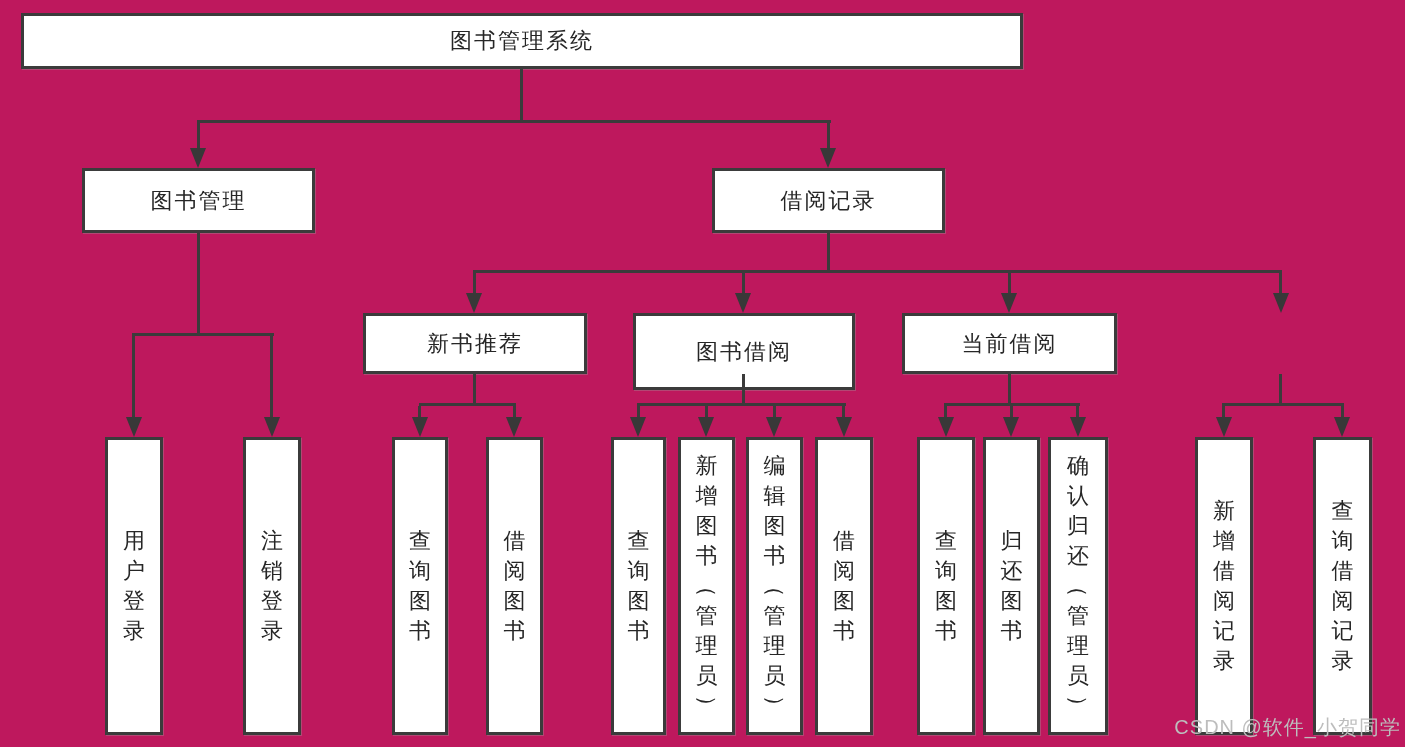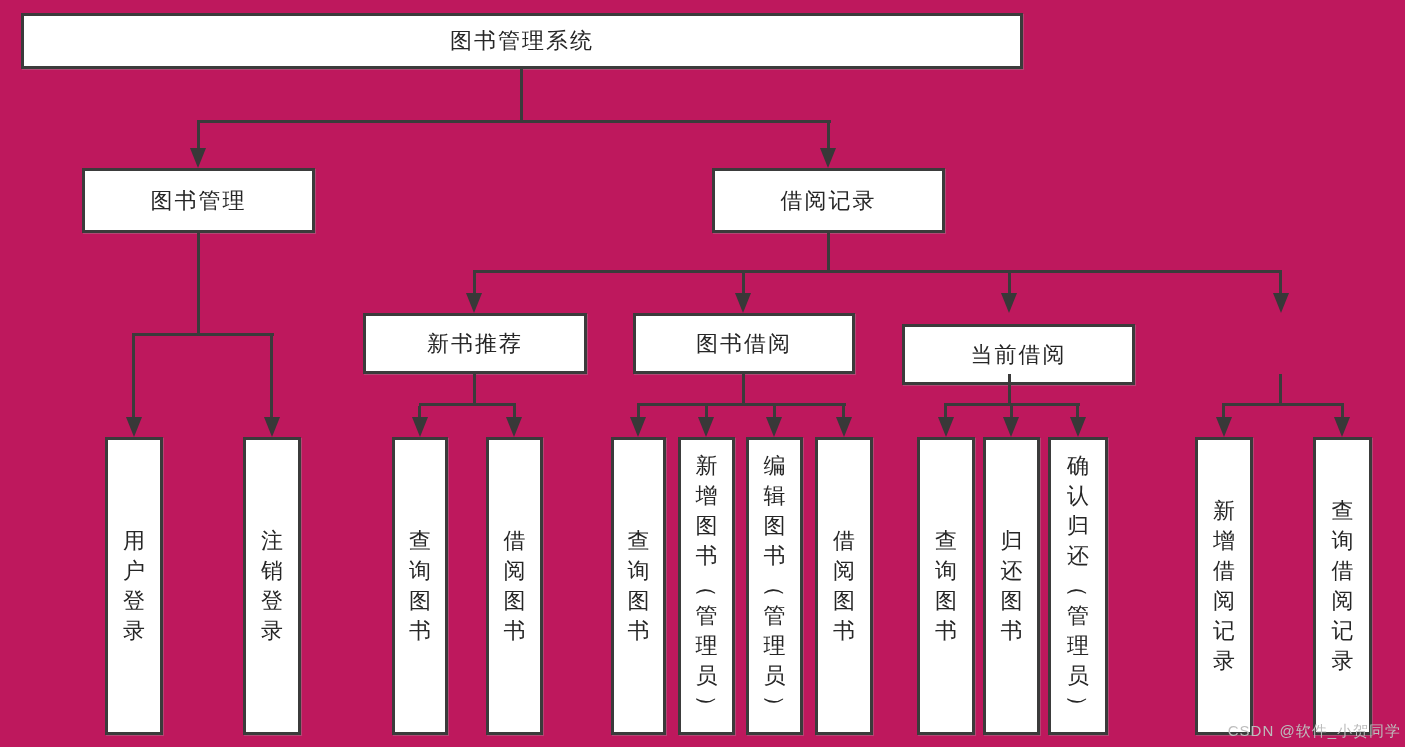--- a/index.html
+++ b/index.html
@@ -46,21 +46,21 @@
     position: absolute;
     width: 0; height: 0;
     border-left: 8px solid transparent;
     border-right: 8px solid transparent;
     border-top: 20px solid #383838;
   }
   .watermark {
     position: absolute;
     right: 4px;
     bottom: 6px;
-    font-size: 15px;
+    font-size: 20px;
     color: #bdbdbd;
     letter-spacing: 1px;
   }
 </style>
 </head>
 <body>
 
 <div class="canvas">
 
   <div class="box" style="left:21px;top:13px;width:1002px;height:56px">
@@ -95,24 +95,24 @@
   <div class="line" style="left:742px;top:273px;width:3px;height:20px"></div>
   <div class="arrow" style="left:735px;top:293px"></div>
   <div class="line" style="left:1008px;top:273px;width:3px;height:20px"></div>
   <div class="arrow" style="left:1001px;top:293px"></div>
   <div class="line" style="left:1279px;top:273px;width:3px;height:20px"></div>
   <div class="arrow" style="left:1273px;top:293px"></div>
 
   <div class="box" style="left:363px;top:313px;width:224px;height:61px">
     <span class="lbl">新书推荐</span>
   </div>
-  <div class="box" style="left:633px;top:313px;width:222px;height:61px">
+  <div class="box" style="left:633px;top:313px;width:222px;height:77px">
     <span class="lbl">图书借阅</span>
   </div>
-  <div class="box" style="left:902px;top:324px;width:233px;height:61px">
+  <div class="box" style="left:902px;top:313px;width:215px;height:61px">
     <span class="lbl">当前借阅</span>
   </div>
 
   <div class="line" style="left:473px;top:374px;width:3px;height:29px"></div>
   <div class="line" style="left:419px;top:403px;width:97px;height:3px"></div>
   <div class="line" style="left:418px;top:406px;width:3px;height:11px"></div>
   <div class="arrow" style="left:412px;top:417px"></div>
   <div class="line" style="left:513px;top:406px;width:3px;height:11px"></div>
   <div class="arrow" style="left:506px;top:417px"></div>
 

